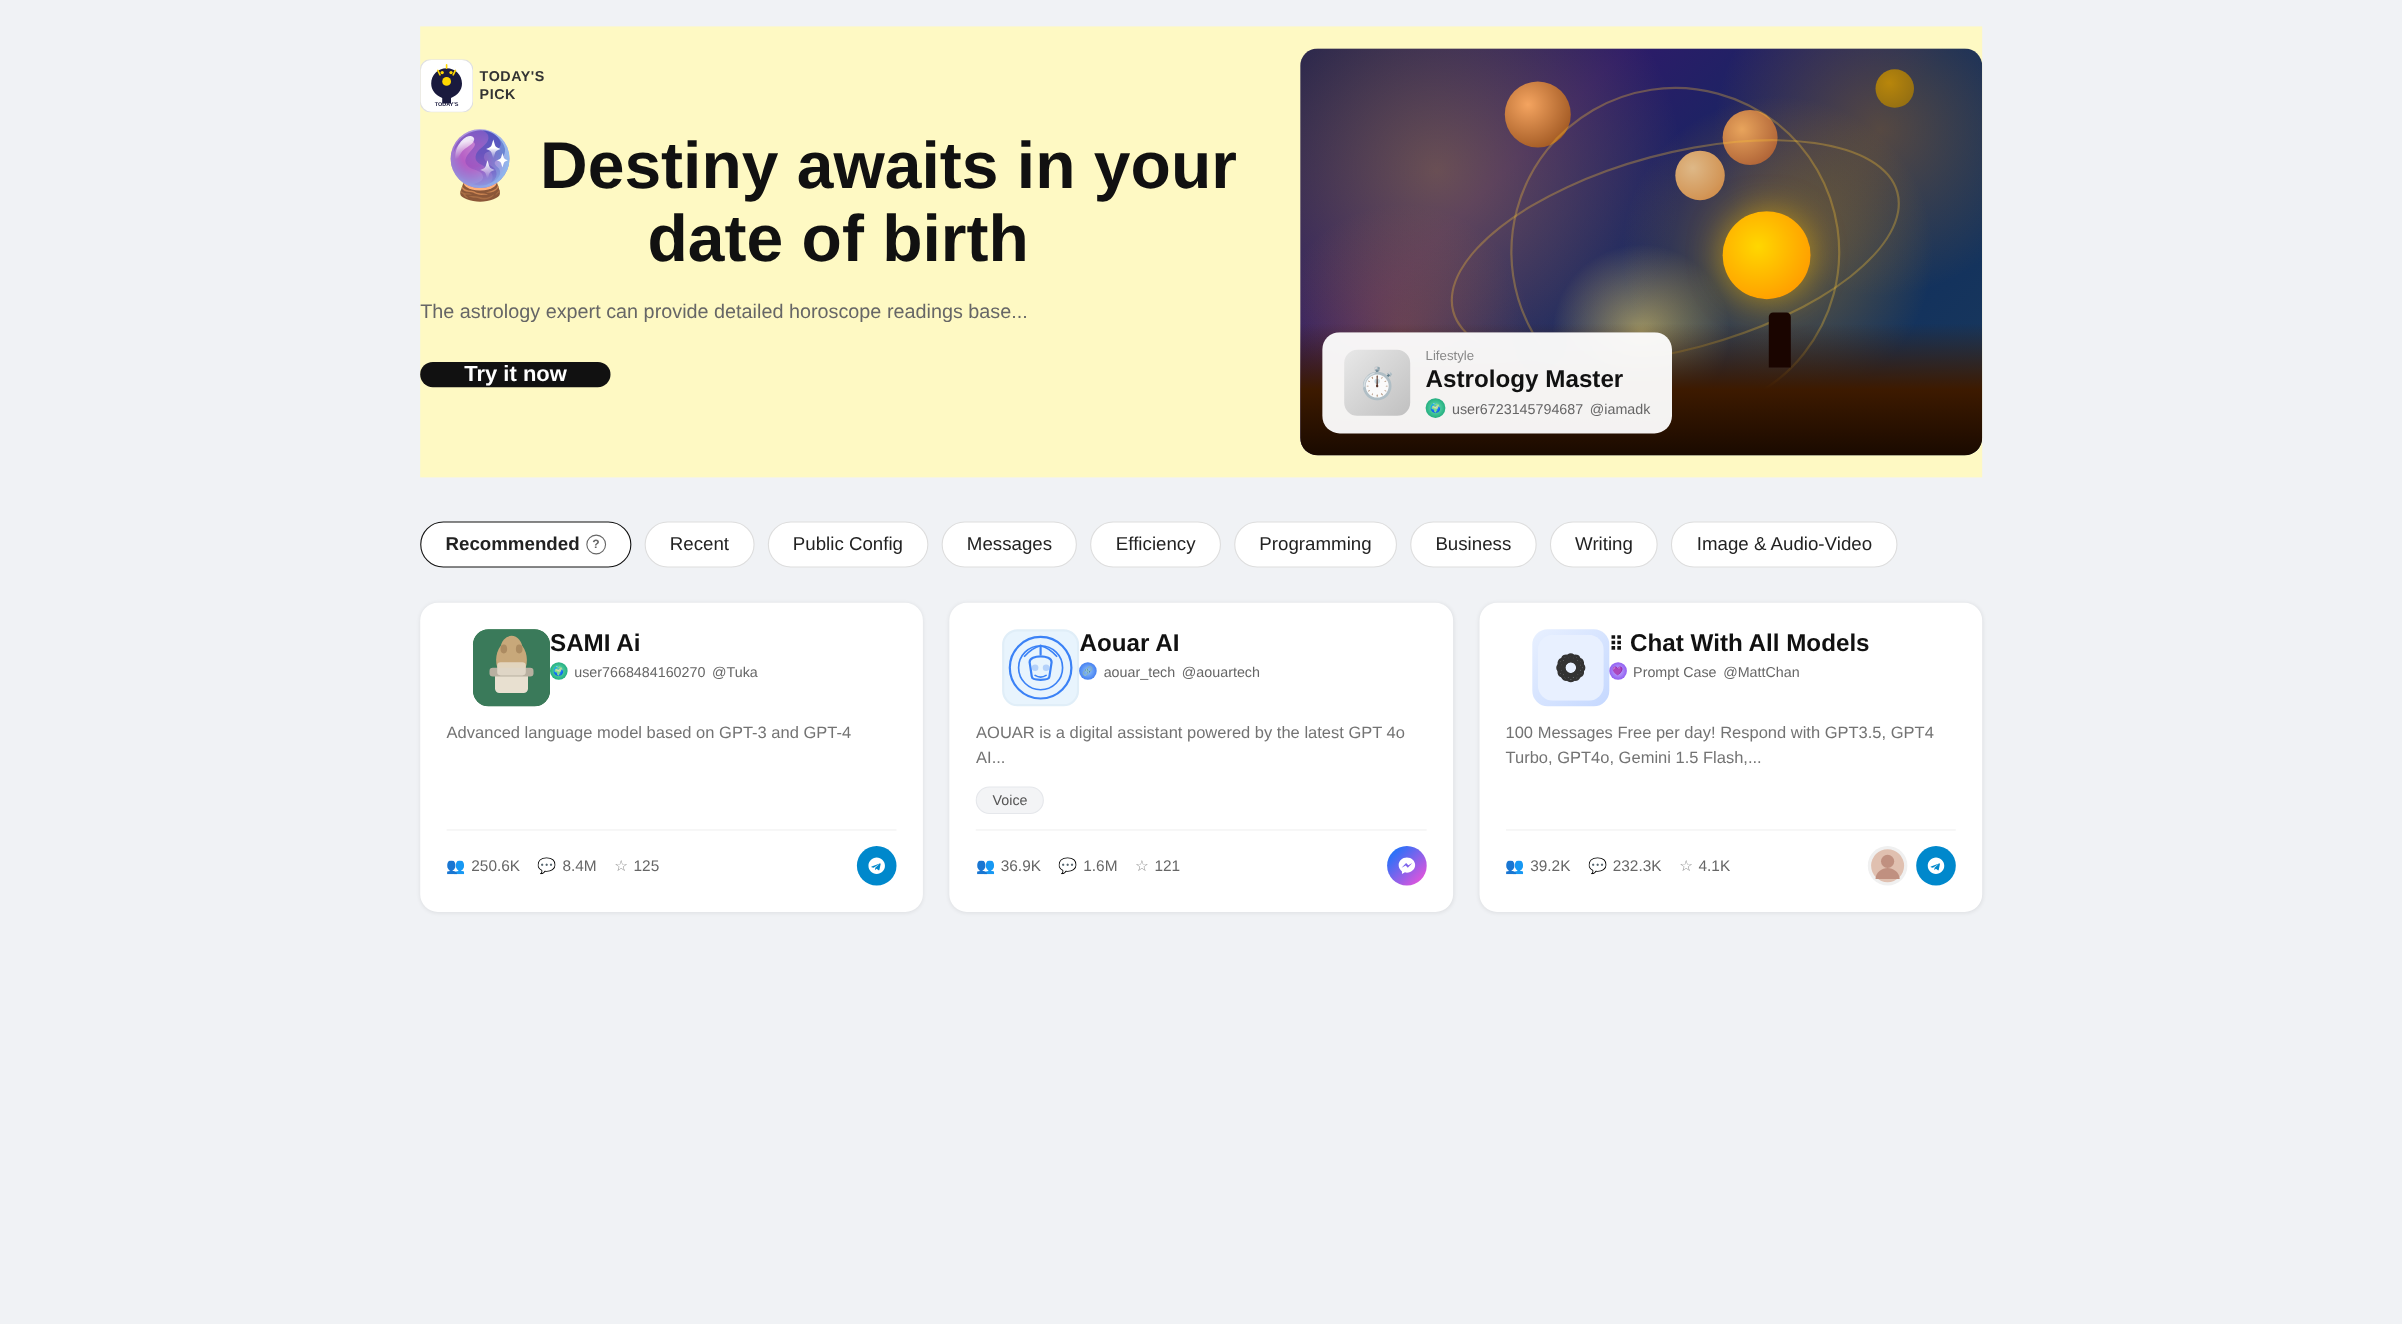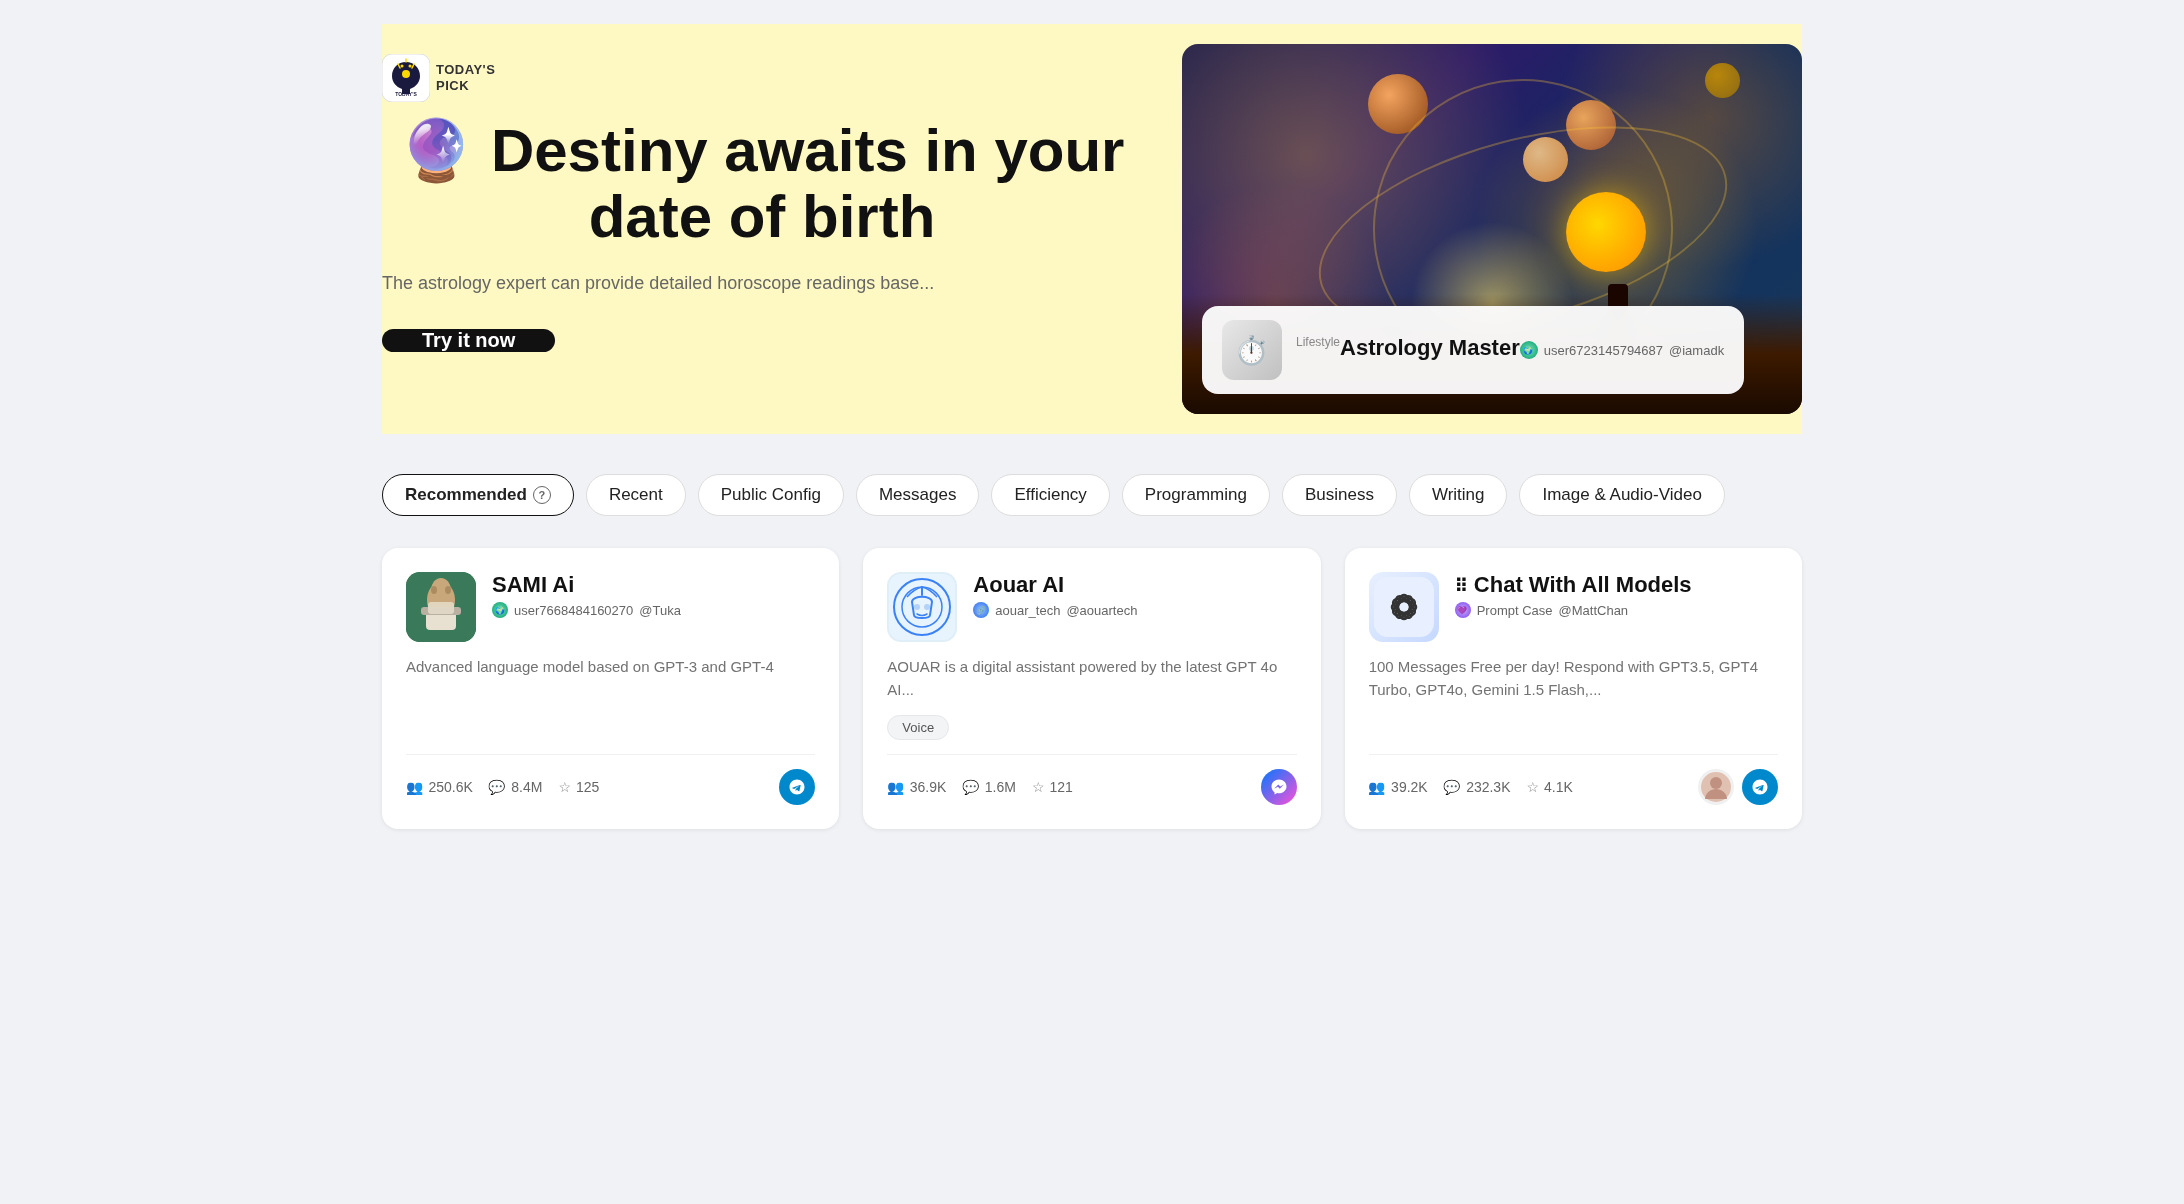--- a/index.html
+++ b/index.html
@@ -218,21 +218,21 @@
       border-radius: 12px;
       background: linear-gradient(135deg, #e8e8e8, #c0c0c0);
       display: flex;
       align-items: center;
       justify-content: center;
       font-size: 28px;
     }
 
     .hero-card-info {
       display: flex;
-      flex-direction: row;
+      flex-direction: column;
     }
 
     .hero-card-category {
       font-size: 12px;
       color: #888;
       margin-bottom: 2px;
     }
 
     .hero-card-name {
       font-size: 22px;
@@ -316,22 +316,22 @@
       padding: 24px;
       box-shadow: 0 1px 4px rgba(0,0,0,0.08);
       display: flex;
       flex-direction: column;
       gap: 0;
     }
 
     .card-header {
       display: flex;
       align-items: flex-start;
-      gap: 16px;
       margin-bottom: 14px;
+      margin-left: 24px;
     }
 
     .card-avatar {
       width: 70px;
       height: 70px;
       border-radius: 14px;
       flex-shrink: 0;
       overflow: hidden;
       display: flex;
       align-items: center;

